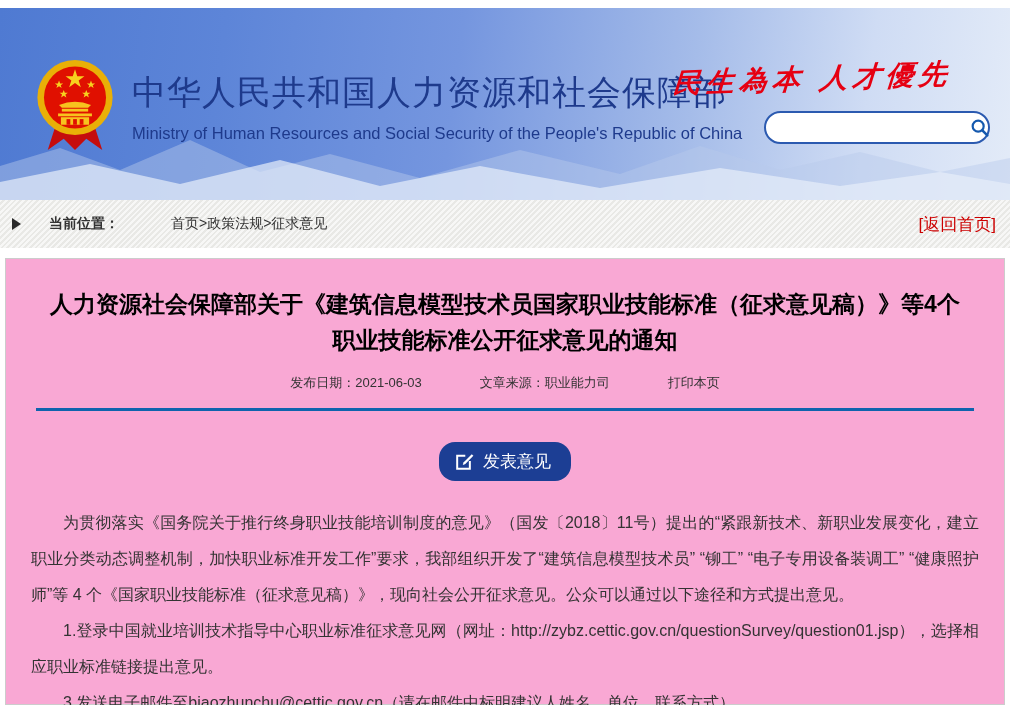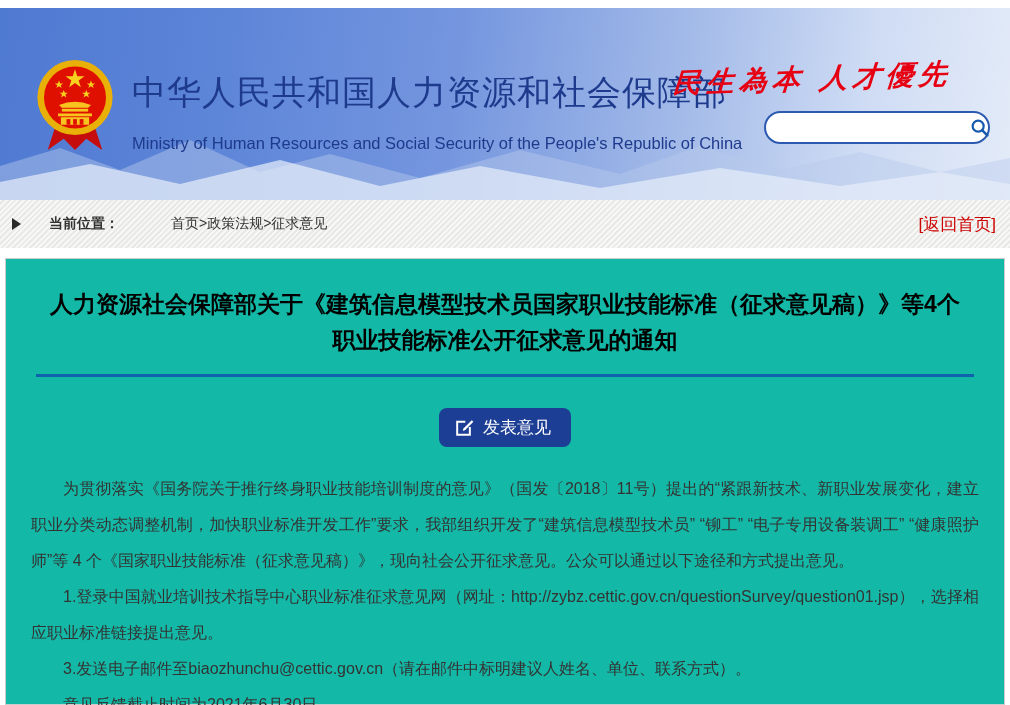--- a/index.html
+++ b/index.html
@@ -19,21 +19,21 @@
   }
   .mountains { position: absolute; left: 0; bottom: 0; width: 100%; height: 80px; }
   .emblem { position: absolute; left: 28px; top: 46px; width: 94px; height: 102px; }
   .emblem svg { width: 100%; height: 100%; }
   .titles { position: absolute; left: 132px; top: 62px; }
   .title-zh {
     font-size: 34px; font-weight: 400; color: #1e3a8c;
     letter-spacing: 1px; white-space: nowrap;
   }
   .title-en {
-    margin-top: 18px; font-size: 16.5px; color: #1e3a8c; white-space: nowrap;
+    margin-top: 8px; font-size: 16.5px; color: #1e3a8c; white-space: nowrap;
   }
   .slogan {
     position: absolute; right: 58px; top: 52px;
     font-family: "DejaVu Serif", "Liberation Serif", serif;
     font-style: italic; font-weight: 700;
     font-size: 28px; letter-spacing: 5px;
     color: #e60012; transform: rotate(-2deg) skewX(-6deg);
     white-space: nowrap;
   }
   .searchbox {
@@ -67,41 +67,41 @@
   .bc-path { color: #333; cursor: pointer; margin-left: 42px; }
   .back-home {
     position: absolute; right: 14px;
     color: #cc0000; text-decoration: none; cursor: pointer; font-size: 17px;
   }
 
   
   .card {
     margin: 10px 5px 0 5px;
     height: 447px;
-    background: #14b8a6;
+    background: #f9a8d4;
     border: 1px solid #cccccc;
     padding: 27px 25px 0 25px;
   }
   .art-title {
     font-size: 23px; font-weight: 700; color: #000;
     text-align: center; line-height: 36px;
     margin: 0 12px;
   }
   .meta {
     margin-top: 16px;
     display: flex; justify-content: center; align-items: center; gap: 58px;
     font-size: 13px; color: #333;
   }
   .meta .print { cursor: pointer; color: #333; text-decoration: none; }
   .blue-rule { height: 3px; background: #0f63ad; margin: 16px 5px 0 5px; }
   .btn-wrap { margin-top: 31px; text-align: center; }
   .feedback-btn {
     display: inline-flex; align-items: center; gap: 9px;
     background: #1c3e94; color: #ffffff;
-    border: none; border-radius: 8px;
+    border: none; border-radius: 16px;
     padding: 8px 20px 8px 16px;
     font-size: 17px; font-family: inherit; cursor: pointer;
   }
   .pen-icon { width: 19px; height: 19px; display: inline-flex; }
   .body-text { margin-top: 24px; padding: 0 0; }
   .body-text p {
     font-size: 16px; line-height: 36px; color: #333;
     text-align: justify; text-indent: 2em;
     word-break: break-all;
   }
@@ -158,20 +158,25 @@
 <nav class="breadcrumb-bar">
   <span class="bc-tri"></span>
   <span class="bc-label">当前位置：</span>
   <span class="bc-path">首页&gt;政策法规&gt;征求意见</span>
   <a class="back-home">[返回首页]</a>
 </nav>
 
 <main class="card">
   <h1 class="art-title">人力资源社会保障部关于《建筑信息模型技术员国家职业技能标准（征求意见稿）》等4个职业技能标准公开征求意见的通知</h1>
 
+  <div class="meta">
+    <span><span>发布日期：</span><span>2021-06-03</span></span>
+    <span><span>文章来源：</span><span>职业能力司</span></span>
+    <a class="print">打印本页</a>
+  </div>
 
   <div class="blue-rule"></div>
 
   <div class="btn-wrap">
     <button class="feedback-btn">
       <span class="pen-icon">
         <svg viewBox="0 0 24 24" width="19" height="19">
           <path d="M4 6 h9 v-2.5 H1.5 V22.5 H20 v-11 h-2.5 V20 H4 Z" fill="#ffffff"></path>
           <path d="M21.2 2.8 l2 2 L13 15 l-3.4 1.4 L11 13 Z" fill="#ffffff"></path>
         </svg>

